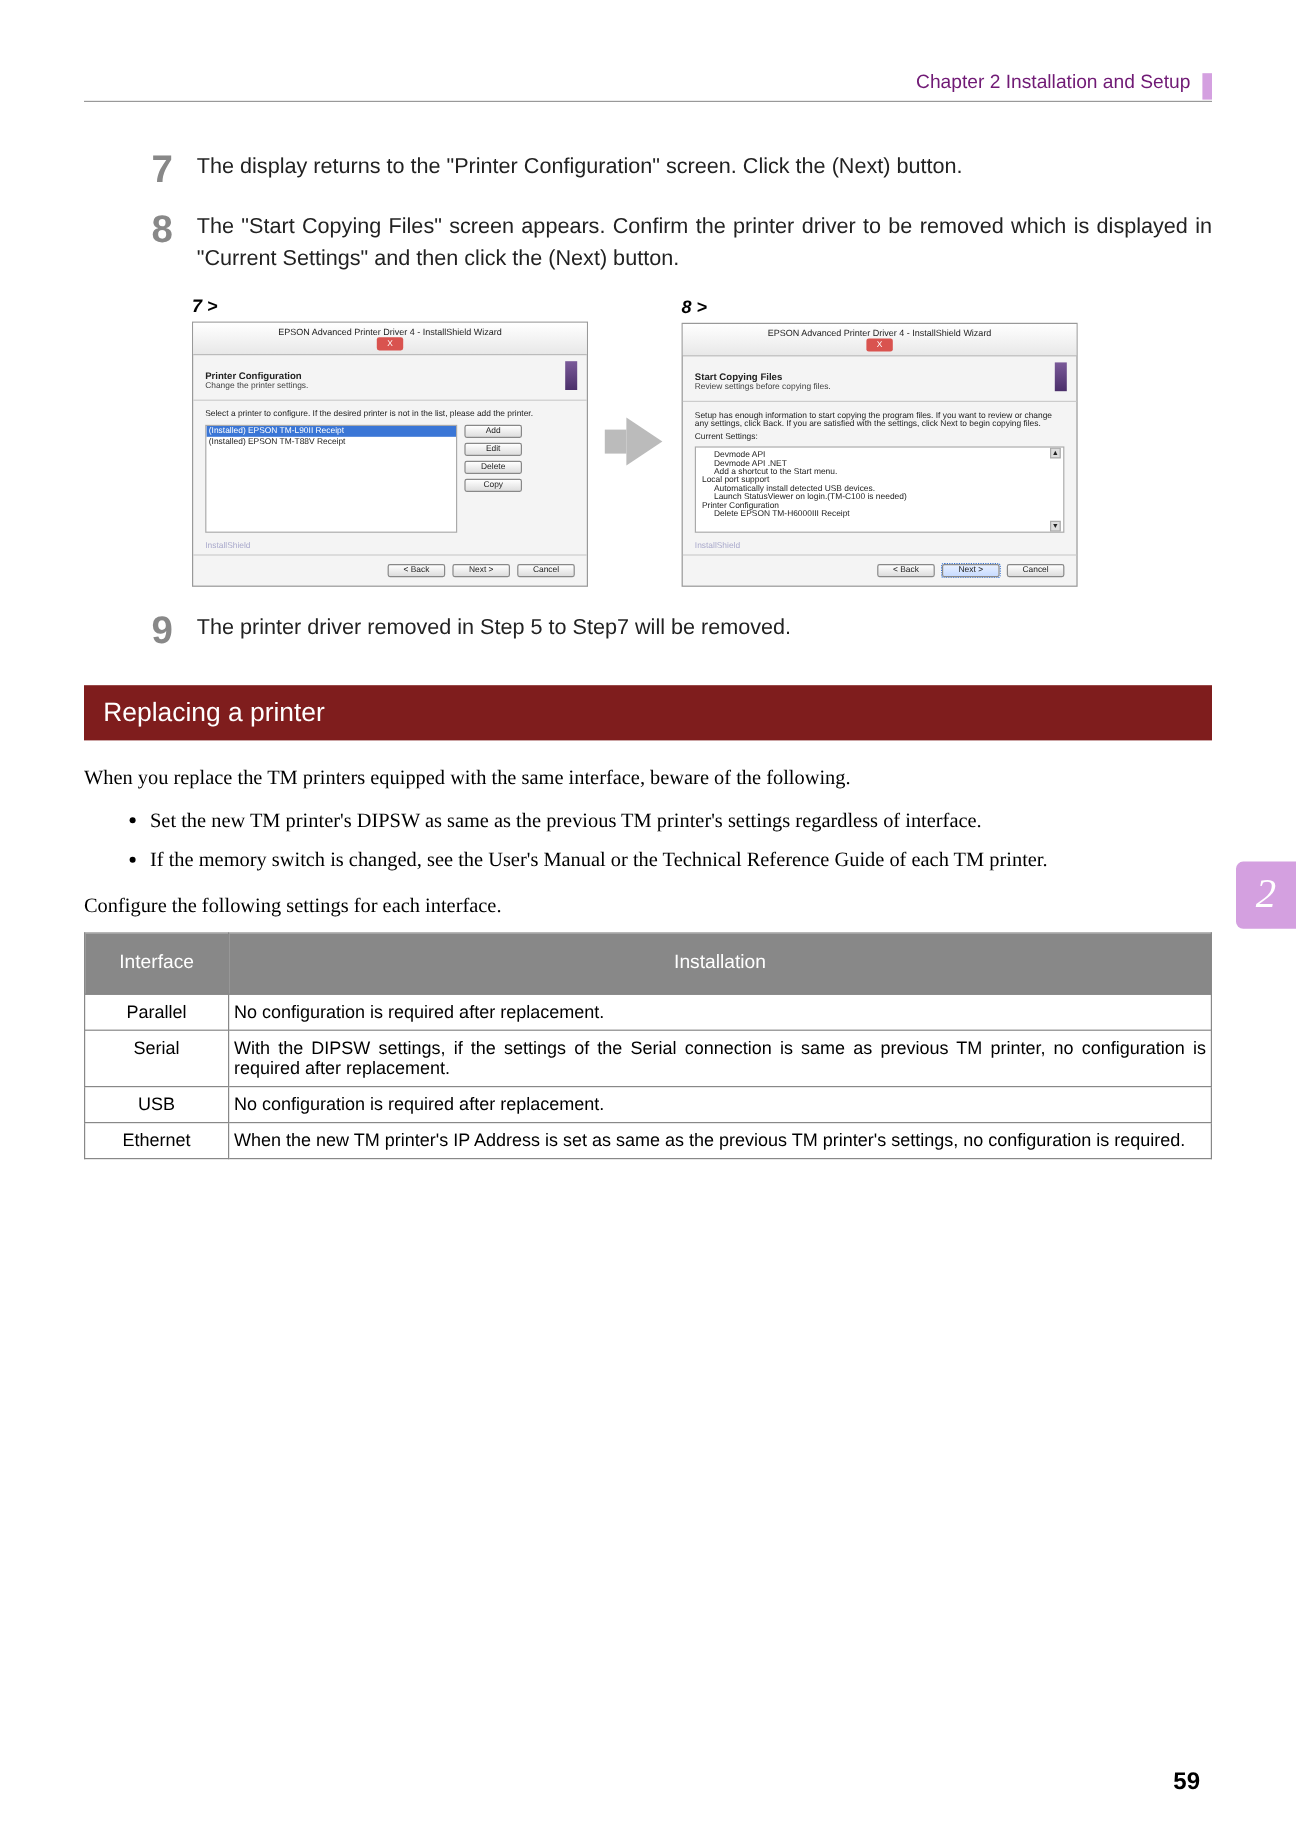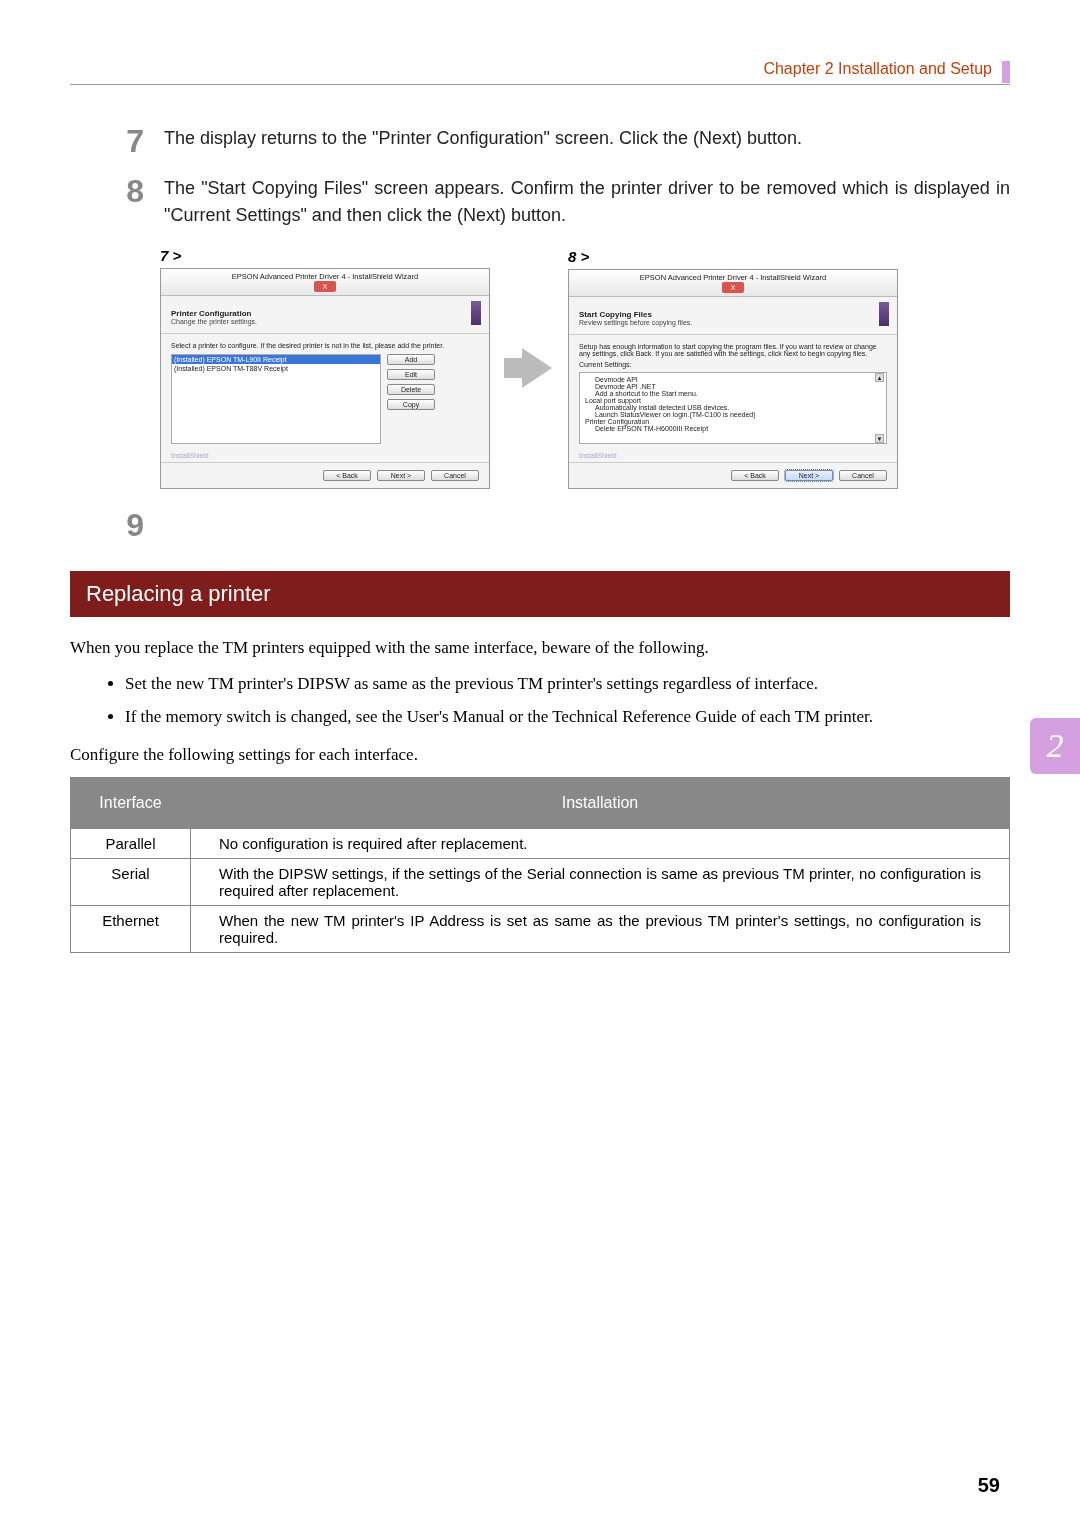--- a/index.html
+++ b/index.html
@@ -7,21 +7,21 @@
       width: 1080px;
       height: 1527px;
       background: #fff;
       font-family: Arial, Helvetica, sans-serif;
       color: #000;
       position: relative;
       padding: 60px 70px 40px 70px;
     }
     .chapter-header {
       font-size: 16px;
-      color: #c2410c;
+      color: #701a75;
       margin-bottom: 6px;
     }
     .chapter-wrap {
       display: flex;
       justify-content: flex-end;
       align-items: center;
       gap: 10px;
     }
     .chapter-bar {
       width: 8px;
@@ -231,21 +231,21 @@
     table.cfg th {
       background: #888;
       color: #fff;
       font-weight: normal;
       font-size: 16px;
       padding: 16px 8px;
       border: 1px solid #888;
     }
     table.cfg td {
       border: 1px solid #888;
-      padding: 6px 28px;
+      padding: 6px 4px;
       font-size: 15px;
       vertical-align: top;
       text-align: justify;
     }
     table.cfg td.iface {
       text-align: center;
       white-space: nowrap;
     }
     .page-num {
       position: absolute;
@@ -364,20 +364,21 @@
         <div class="btn highlight">Next &gt;</div>
         <div class="btn">Cancel</div>
       </div>
     </div>
   </div>
 </div>
 
 <div class="steps">
   <div class="step">
     <div class="step-num">9</div>
+    <div class="step-text">The printer driver removed in Step 5 to Step7 will be removed.</div>
   </div>
 </div>
 
 <div class="side-tab">
   <span>2</span>
 </div>
 
 <div class="section-header">Replacing a printer</div>
 
 <p class="body-text">When you replace the TM printers equipped with the same interface, beware of the following.</p>
@@ -399,19 +400,23 @@
   <tbody>
     <tr>
       <td class="iface">Parallel</td>
       <td>No configuration is required after replacement.</td>
     </tr>
     <tr>
       <td class="iface">Serial</td>
       <td>With the DIPSW settings, if the settings of the Serial connection is same as previous TM printer, no configuration is required after replacement.</td>
     </tr>
     <tr>
+      <td class="iface">USB</td>
+      <td>No configuration is required after replacement.</td>
+    </tr>
+    <tr>
       <td class="iface">Ethernet</td>
       <td>When the new TM printer's IP Address is set as same as the previous TM printer's settings, no configuration is required.</td>
     </tr>
   </tbody>
 </table>
 
 <div class="page-num">59</div>
 
 </body></html>

